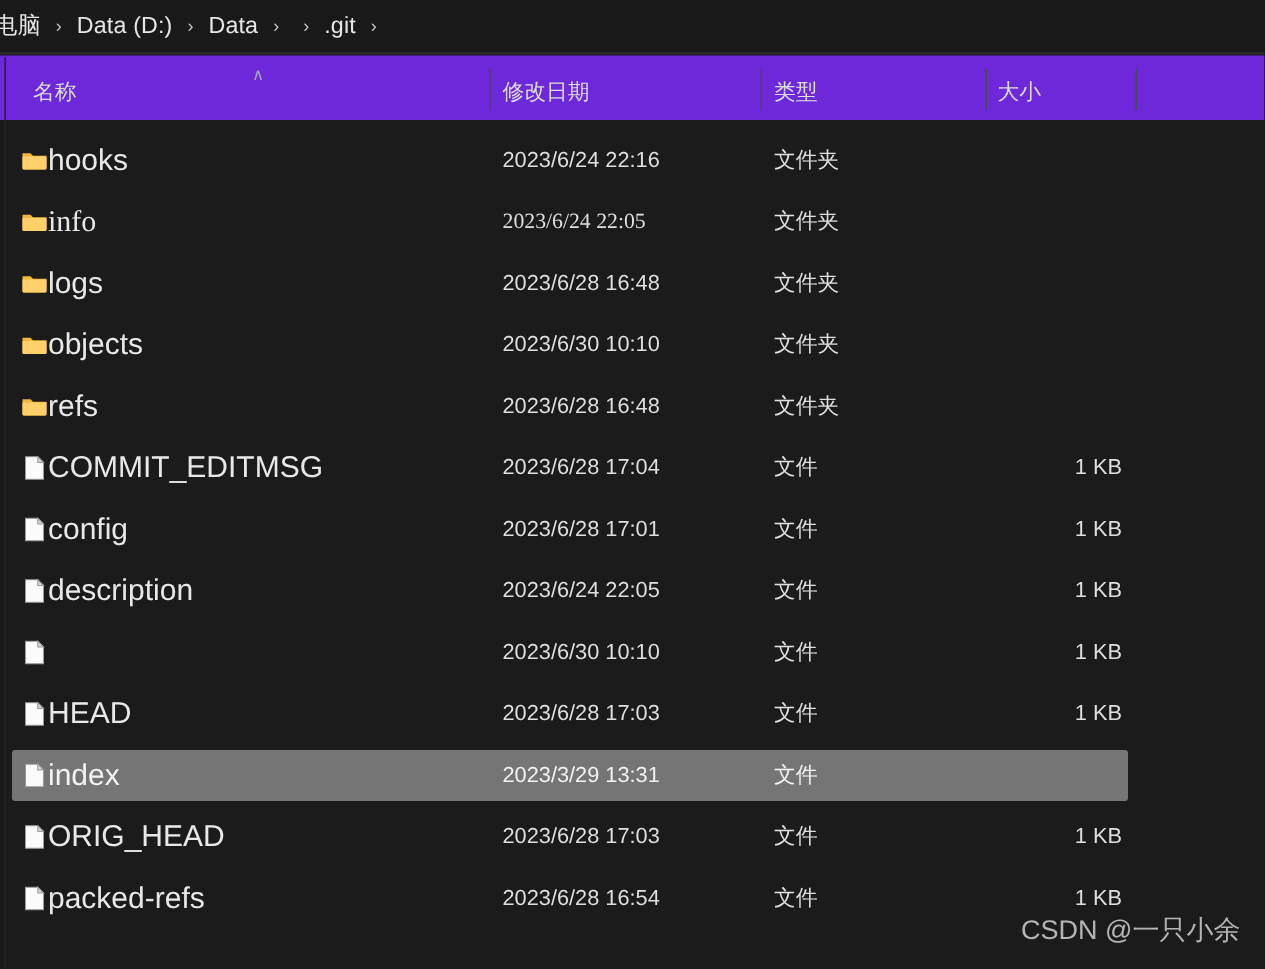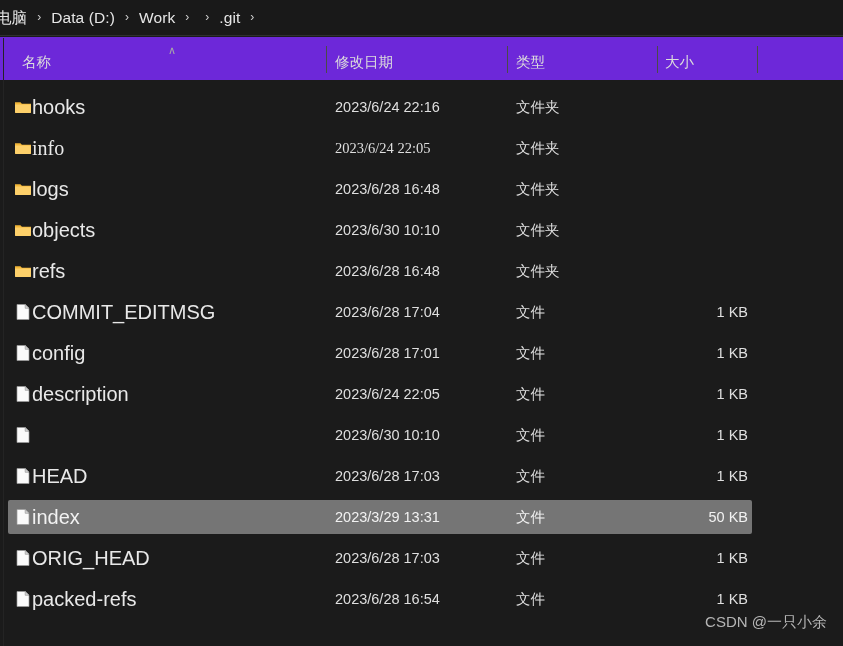--- a/index.html
+++ b/index.html
@@ -186,37 +186,37 @@
   .row.selected .fsize {
     color: #f2f2f2;
   }
 
   
   .watermark {
     position: absolute;
     right: 16px;
     bottom: 14px;
     color: #c2c2c2;
-    font-size: 15px;
+    font-size: 18px;
     opacity: 0.92;
     white-space: nowrap;
   }
 </style>
 </head>
 <body>
 
 <div id="explorer">
 
   <div class="addressbar">
     <div id="breadcrumb-host" style="display:flex;align-items:center;">
         <span class="crumb clip-left">电脑</span>
         <span class="crumb-sep">›</span>
         <span class="crumb">Data (D:)</span>
         <span class="crumb-sep">›</span>
-        <span class="crumb">Work</span>
+        <span class="crumb">Data</span>
         <span class="crumb-sep">›</span>
         <span class="crumb-sep">›</span>
         <span class="crumb">.git</span>
         <span class="crumb-sep">›</span>
       </div>
   </div>
 
   <div class="colheader">
     <div class="cell col-name">名称</div>
     <div class="cell col-date">修改日期</div>
@@ -334,21 +334,20 @@
         <span class="fsize">1 KB</span>
       </div>
       <div class="row selected" style="top: 412px;">
         <span class="icon"><svg viewBox="0 0 18 18" width="18" height="18">
             <path d="M3 1.5h8.2L15 5.3V16.5H3z" fill="#fbfbfb" stroke="#9b9b9b" stroke-width="0.7"></path>
             <path d="M11.2 1.5v3.8H15z" fill="#d4d4d4" stroke="#9b9b9b" stroke-width="0.7"></path>
           </svg></span>
         <span class="fname">index</span>
         <span class="fdate">2023/3/29 13:31</span>
         <span class="ftype">文件</span>
-        <span class="fsize">50 KB</span>
       </div>
       <div class="row" style="top: 453px;">
         <span class="icon"><svg viewBox="0 0 18 18" width="18" height="18">
             <path d="M3 1.5h8.2L15 5.3V16.5H3z" fill="#fbfbfb" stroke="#9b9b9b" stroke-width="0.7"></path>
             <path d="M11.2 1.5v3.8H15z" fill="#d4d4d4" stroke="#9b9b9b" stroke-width="0.7"></path>
           </svg></span>
         <span class="fname">ORIG_HEAD</span>
         <span class="fdate">2023/6/28 17:03</span>
         <span class="ftype">文件</span>
         <span class="fsize">1 KB</span>

